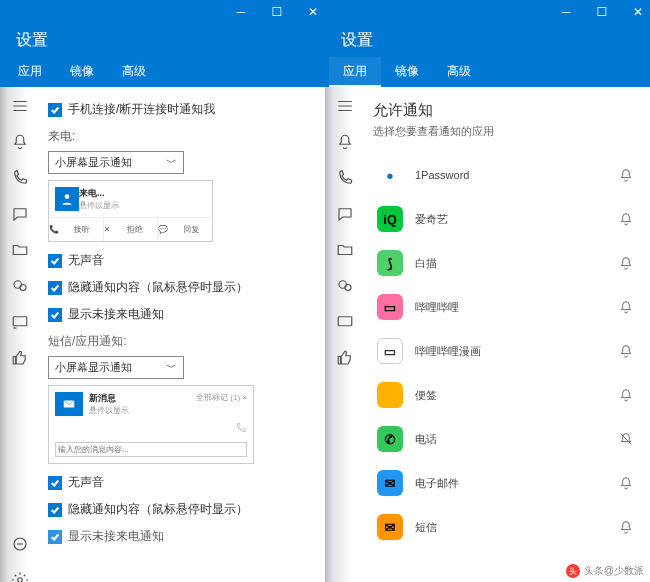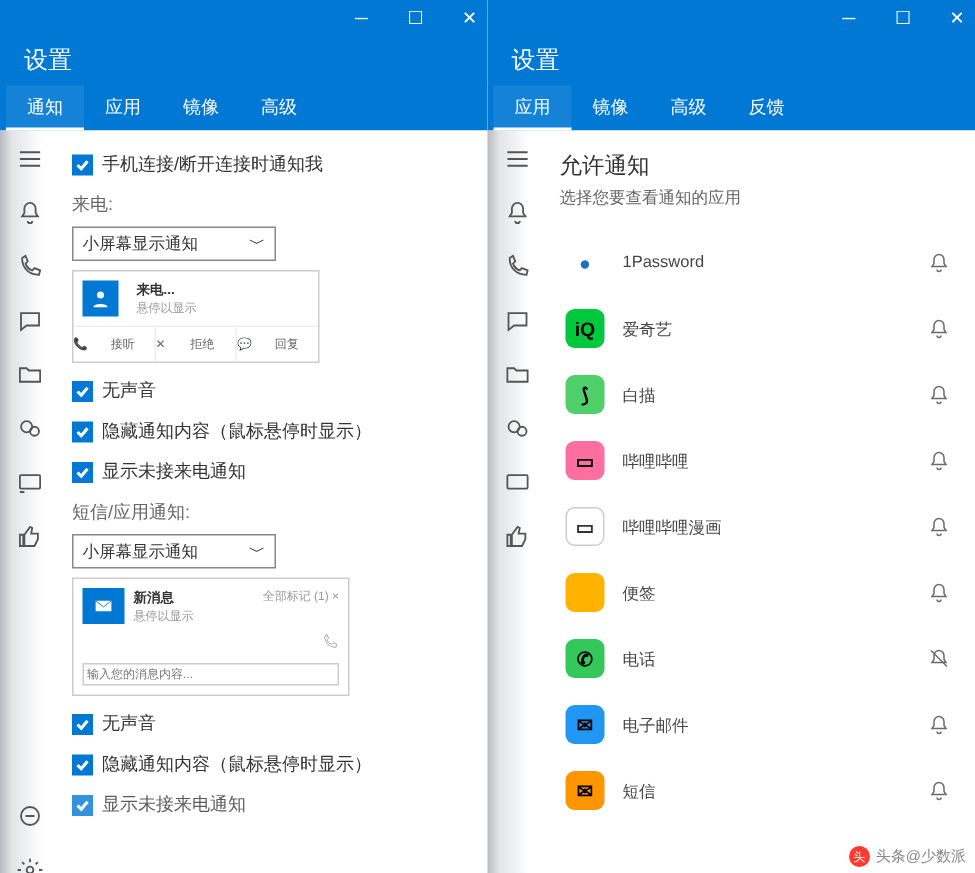--- a/index.html
+++ b/index.html
@@ -18,29 +18,29 @@
   .sidebar .ico { width: 18px; height: 18px; stroke: #555; fill: none; stroke-width: 1.6; }
   .sidebar .spacer { flex: 1; }
   .content { flex: 1; padding: 14px 10px 10px 8px; overflow-y: auto; font-size: 12px; color: #333; }
   .row { display: flex; align-items: center; margin-bottom: 10px; }
   .chk { width: 14px; height: 14px; background: #0078d4; display: inline-flex; align-items: center; justify-content: center; margin-right: 6px; }
   .chk svg { width: 10px; height: 10px; stroke: #fff; stroke-width: 2.5; fill: none; }
   .label { color: #333; }
   .sectlabel { color: #666; margin: 6px 0; }
   .dropdown { display: inline-flex; align-items: center; border: 1px solid #888; padding: 3px 6px; font-size: 11px; color: #333; gap: 34px; }
   .preview { border: 1px solid #ccc; width: 165px; margin: 6px 0 10px 0; font-size: 9px; background:#fff; }
-  .pv-top { display:flex; padding:6px; gap:12px; }
+  .pv-top { display:flex; padding:6px; gap:0; }
   .pv-avatar { width:24px; height:24px; background:#0078d4; display:flex; align-items:center; justify-content:center; }
   .pv-avatar svg { width:14px; height:14px; fill:#fff; }
   .pv-txt .pv-t1 { font-weight:bold; color:#333; font-size:9px;}
   .pv-txt .pv-t2 { color:#999; font-size:8px; }
   .pv-actions { display:flex; border-top:1px solid #eee; }
   .pv-actions span { flex:1; text-align:center; padding:3px 0; font-size:8px; color:#666; border-right:1px solid #eee; display:flex; align-items:center; justify-content:center; gap:2px;}
   .pv-actions span:last-child { border-right:none; }
-  .pv-sms { border:1px solid #ccc; width:185px; margin:6px 0 10px 0; font-size:9px; background:#fff; }
+  .pv-sms { border:1px solid #ccc; width:206px; margin:6px 0 10px 0; font-size:9px; background:#fff; }
   .pv-sms .pv-top { display:flex; padding:6px; gap:6px; align-items:flex-start;}
   .pv-sms .pv-avatar { background:#0078d4; width:28px; height:24px;}
   .pv-sms .pv-meta { margin-left:auto; font-size:8px; color:#999; }
   .pv-sms .pv-callrow { display:flex; justify-content:flex-end; padding:0 6px 4px 6px;}
   .pv-sms input { width: calc(100% - 12px); margin:4px 6px 6px 6px; border:1px solid #ccc; font-size:8px; padding:2px;}
 
   
   .rtitle { font-size: 15px; font-weight:500; margin-bottom: 4px; }
   .rsubtitle { font-size: 11px; color:#666; margin-bottom: 14px; }
   .applist { display:flex; flex-direction:column; }
@@ -59,21 +59,20 @@
 
 <div class="window">
   <div class="titlebar">
     <span>─</span>
     <span>☐</span>
     <span>✕</span>
   </div>
   <div class="header">
     <div class="title">设置</div>
     <div class="tabs">
-      <div class="tab active">通知</div>
       <div class="tab">应用</div>
       <div class="tab">镜像</div>
       <div class="tab">高级</div>
     </div>
   </div>
   <div class="body">
     <div class="sidebar">
       <svg class="ico" viewBox="0 0 24 24">
             <path d="M3 6h18M3 12h18M3 18h18"></path>
           </svg>
@@ -233,21 +232,20 @@
     <span>─</span>
     <span>☐</span>
     <span>✕</span>
   </div>
   <div class="header">
     <div class="title">设置</div>
     <div class="tabs">
       <div class="tab active">应用</div>
       <div class="tab">镜像</div>
       <div class="tab">高级</div>
-      <div class="tab">反馈</div>
     </div>
   </div>
   <div class="body">
     <div class="sidebar">
       <svg class="ico" viewBox="0 0 24 24">
             <path d="M3 6h18M3 12h18M3 18h18"></path>
           </svg>
       <svg class="ico" viewBox="0 0 24 24">
             <path d="M12 3a5 5 0 0 1 5 5v4l2 3H5l2-3V8a5 5 0 0 1 5-5zM10 19a2 2 0 0 0 4 0"></path>
           </svg>

